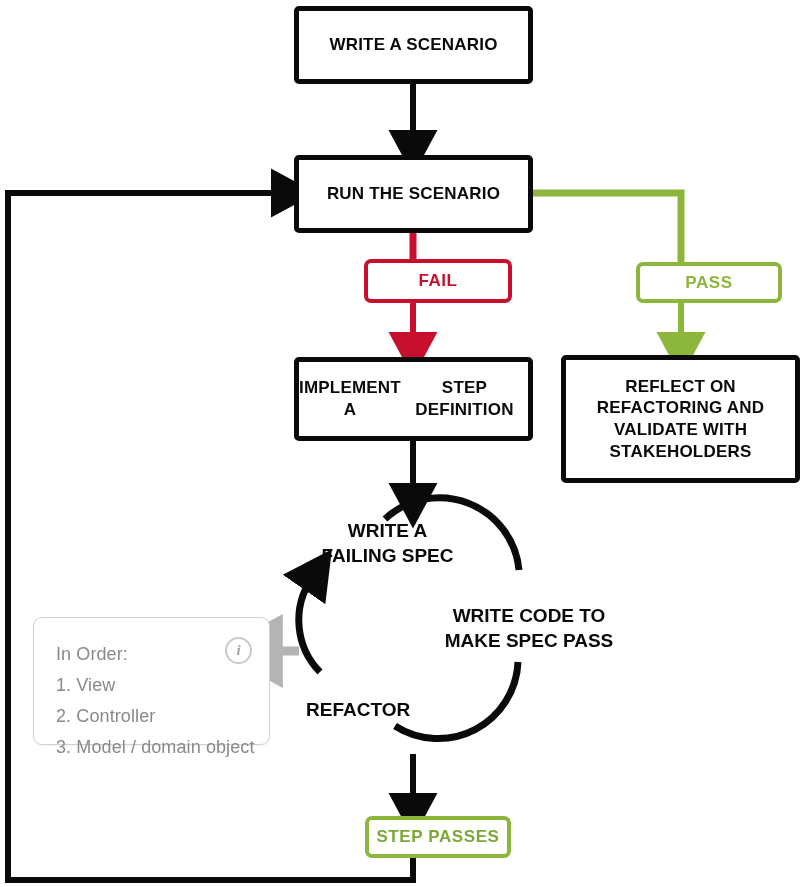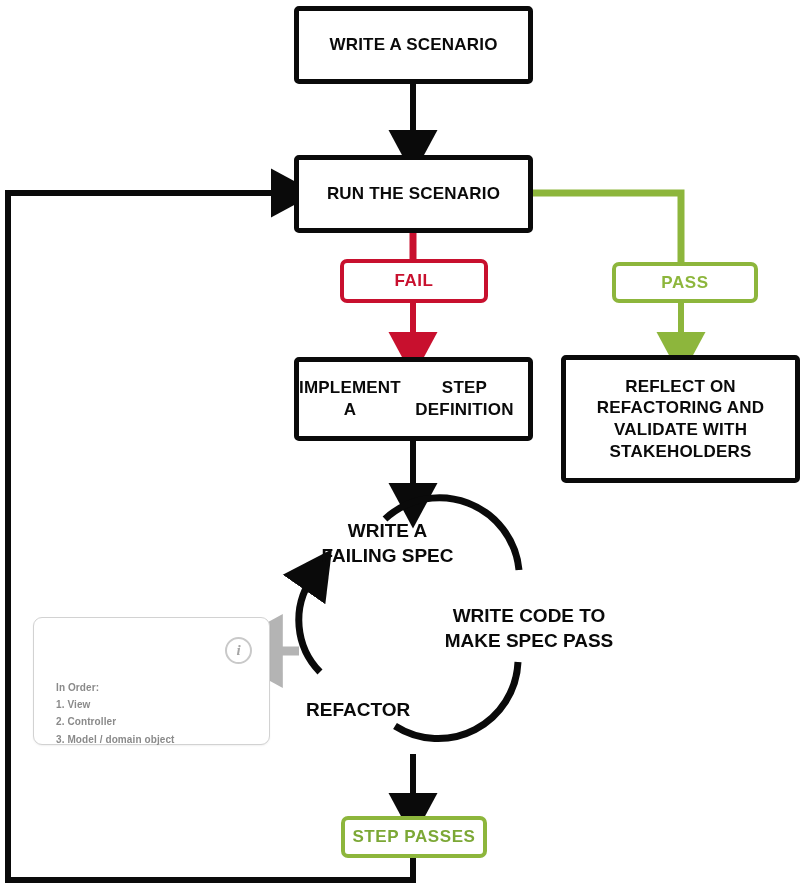--- a/index.html
+++ b/index.html
@@ -36,20 +36,21 @@
   }
 
   
   .pill{
     border-width:4px;
     border-style:solid;
     border-radius:7px;
     font-weight:bold;
     font-size:17px;
     letter-spacing:.6px;
+    margin-left:24px;
   }
   .pill-fail{border-color:#C8102E;color:#C8102E;}
   .pill-pass{border-color:#8DB63C;color:#8DB63C;}
   .pill-step{border-color:#8DB63C;color:#7CA836;}
 
   
   .cyc-label{
     position:absolute;
     color:#0a0a0a;
     font-weight:bold;
@@ -67,25 +68,24 @@
     box-sizing:border-box;
     background:#ffffff;
     border:1px solid #d2d2d2;
     border-radius:9px;
     box-shadow:0 1px 2px rgba(0,0,0,.06);
   }
   #info-list{
     position:absolute;
     left:22px;top:21px;
     color:#8a8a8a;
-    font-size:10px;
-    font-weight:bold;
+    font-size:18px;
+    font-weight:normal;
     line-height:1.72;
     letter-spacing:.1px;
-    margin-top:40px;
   }
   #info-list div{white-space:nowrap;}
   #info-icon{
     position:absolute;
     left:191px;top:19px;
     width:27px;height:27px;
     border:2px solid #c9c9c9;
     border-radius:50%;
     color:#a5a5a5;
     font-size:15px;

